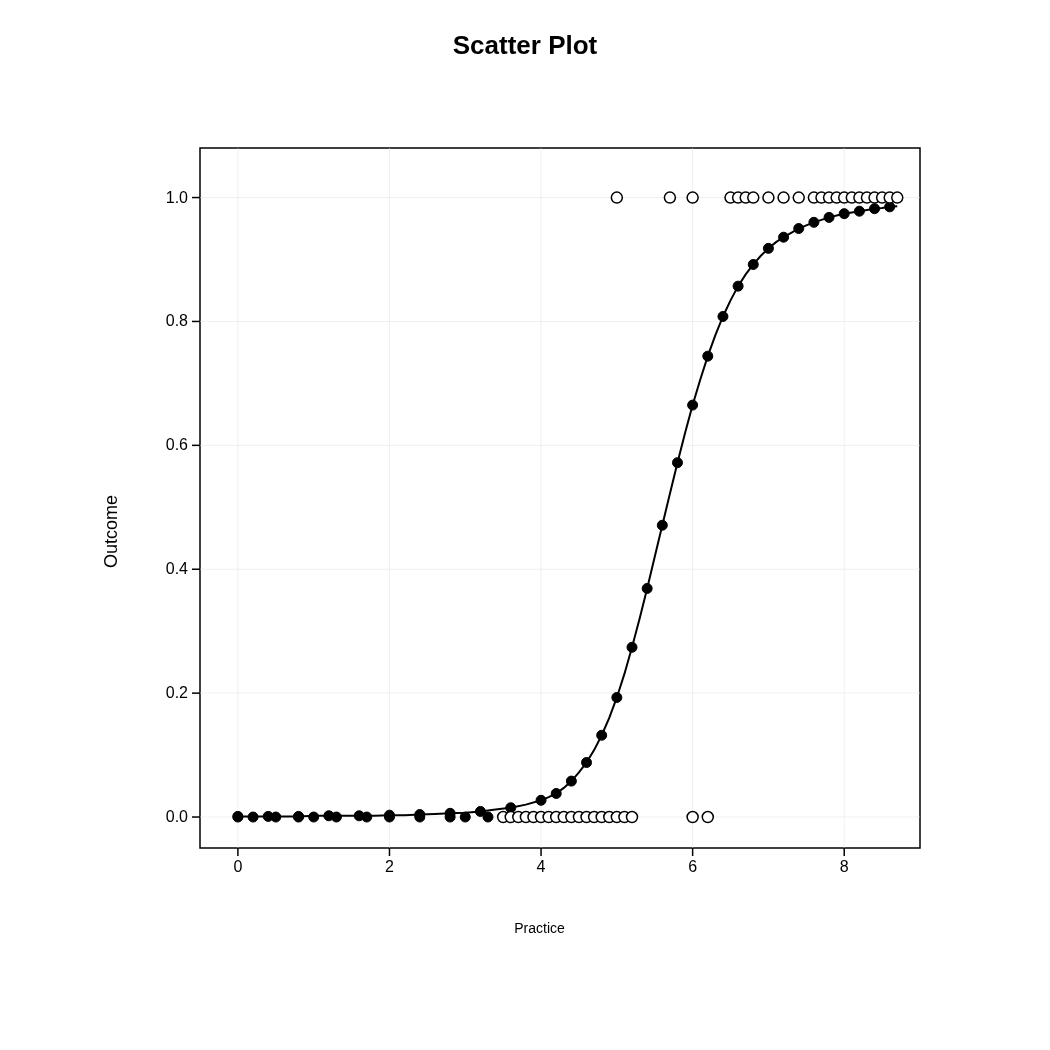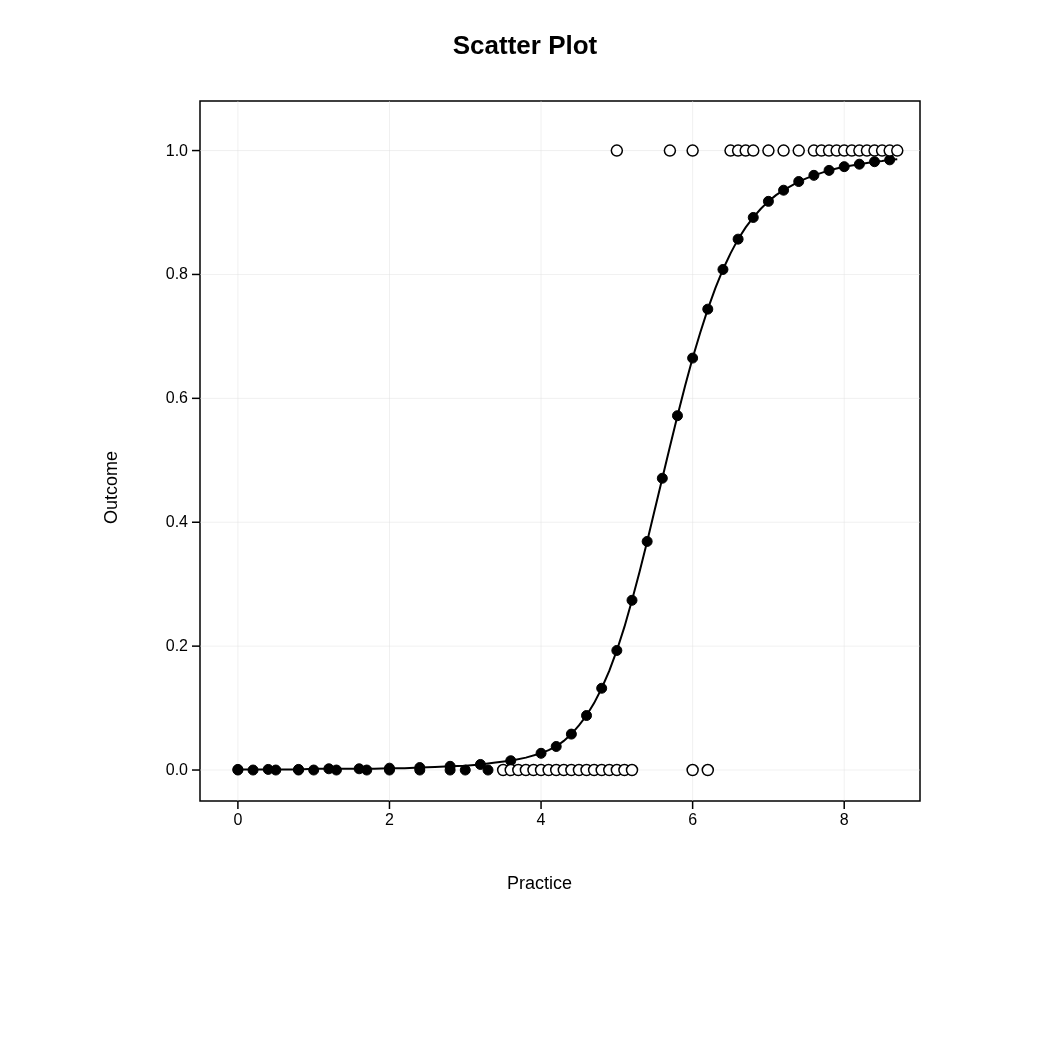--- a/index.html
+++ b/index.html
@@ -14,20 +14,21 @@
       justify-content: center;
     }
     .chart-container {
       width: 1050px;
       height: 1050px;
       position: relative;
       display: flex;
       flex-direction: column;
       align-items: center;
       padding-top: 30px;
+      gap: 47px;
     }
     .chart-title {
       font-size: 26px;
       font-weight: bold;
       margin-bottom: 20px;
       font-family: Arial, sans-serif;
     }
     .chart-area {
       display: flex;
       flex-direction: row;
@@ -37,21 +38,21 @@
       writing-mode: vertical-rl;
       transform: rotate(180deg);
       font-size: 18px;
       font-family: Arial, sans-serif;
       margin-right: 8px;
     }
     .svg-wrap {
       position: relative;
     }
     .x-label {
-      font-size: 18px;
+      font-size: 14px;
       font-family: Arial, sans-serif;
       text-align: center;
       margin-top: 8px;
     }
   </style>
 </head>
 <body>
 
 <div class="chart-container">
   <div class="chart-title">Scatter Plot</div>

